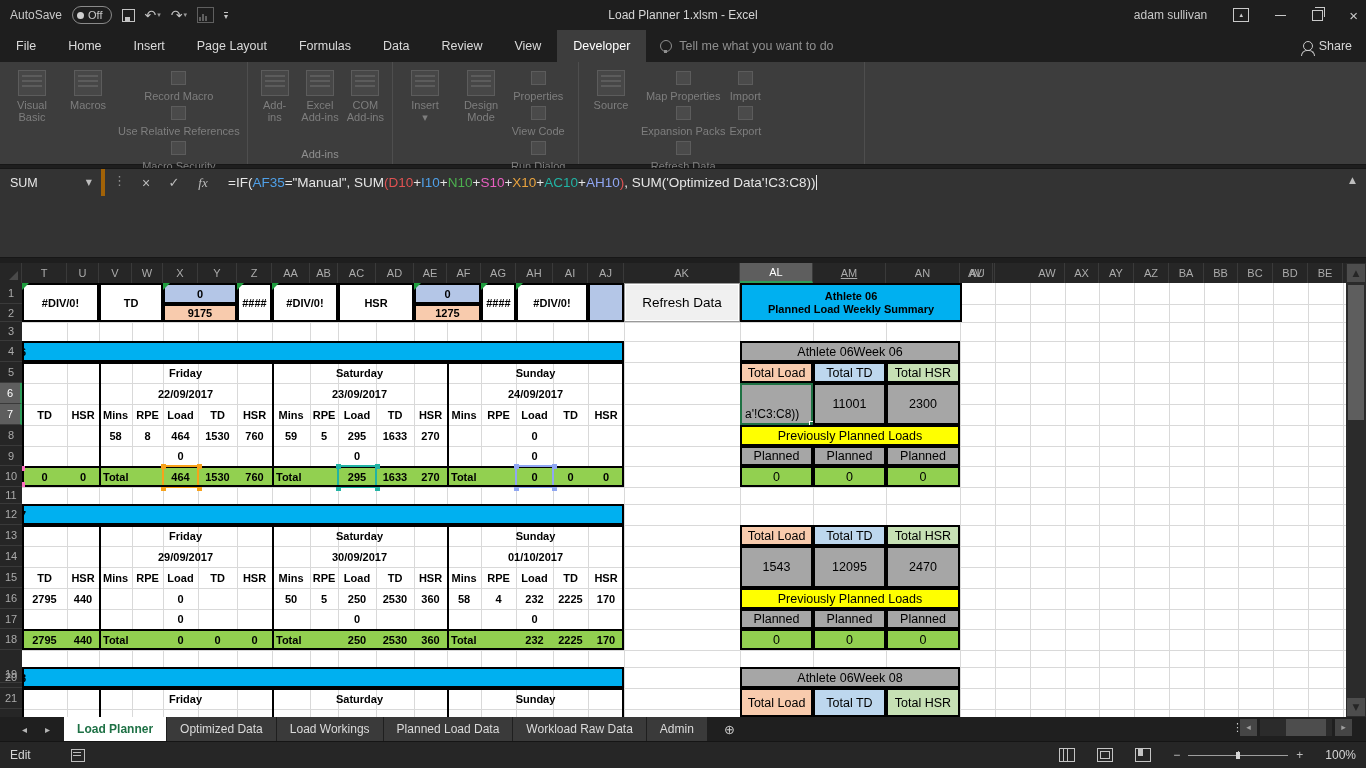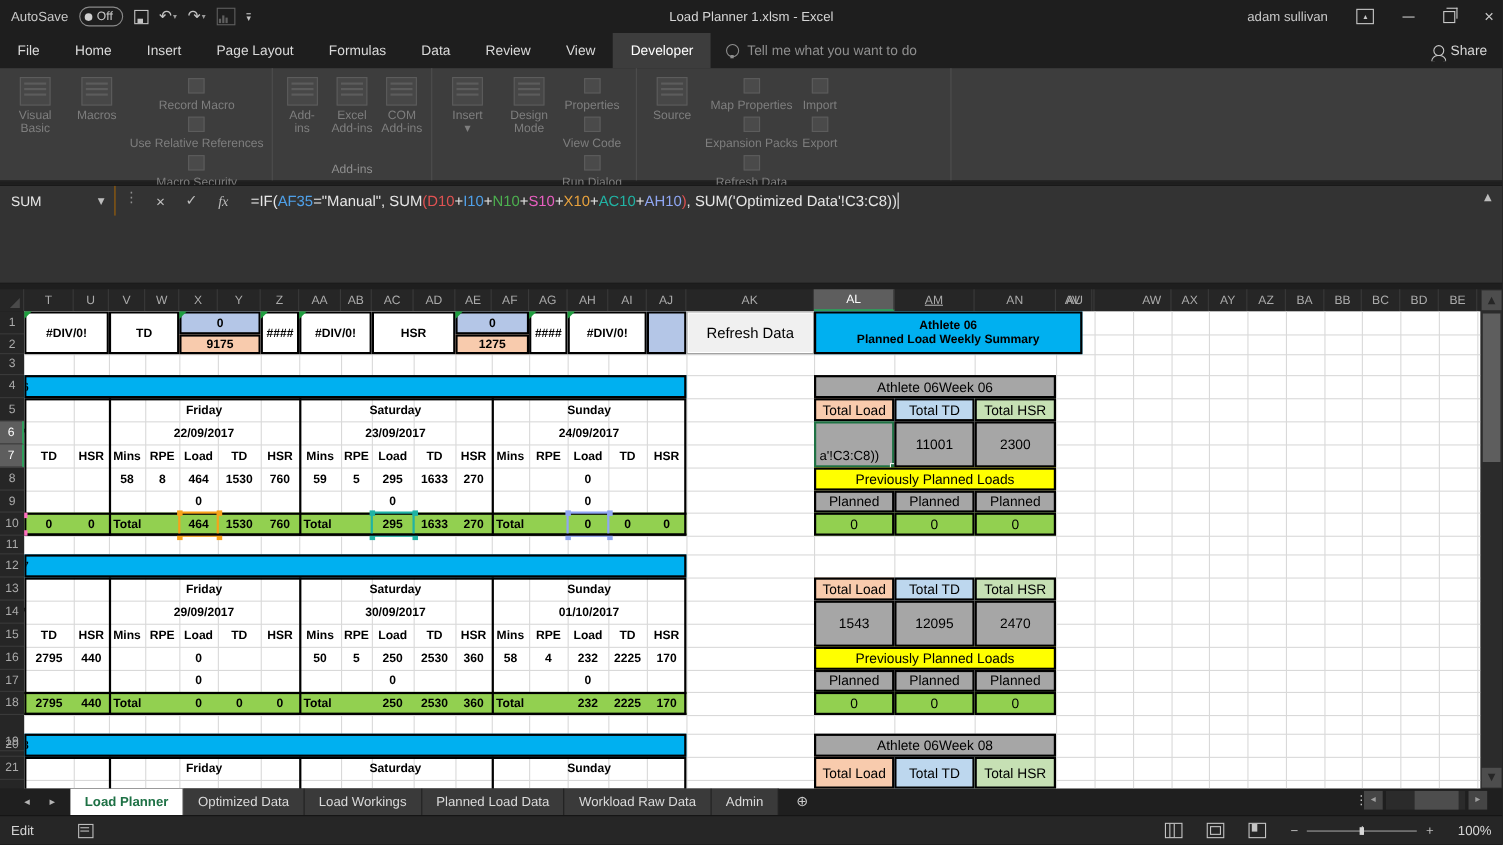--- a/index.html
+++ b/index.html
@@ -48,21 +48,21 @@
   .rg-label{height:18px;text-align:center;color:#8F8F8F;font-size:11px;line-height:16px;}
   .bigbtn{width:52px;display:flex;flex-direction:column;align-items:center;gap:3px;padding-top:2px;color:#7E7E7E;font-size:11px;text-align:center;line-height:12px;}
   .bigicon{width:26px;height:24px;border:1.6px solid #5C5C5C;background:#474747;position:relative;}
   .bigicon:after{content:"";position:absolute;left:3px;top:4px;right:3px;height:2px;background:#5C5C5C;box-shadow:0 5px 0 #5C5C5C,0 10px 0 #5C5C5C;}
   .smallcol{display:flex;flex-direction:column;gap:4px;padding-top:3px;}
   .smallbtn{display:flex;align-items:center;gap:5px;color:#7E7E7E;font-size:11px;white-space:nowrap;flex-direction:column;}
   .smallicon{width:13px;height:12px;border:1.4px solid #5C5C5C;background:#4A4A4A;flex:none;}
 
   
   .fbar{left:0;top:168px;width:1366px;height:90px;background:#333333;border-top:1px solid #171717;border-bottom:1px solid #171717;}
-  .namebox{left:0;top:0;width:105px;height:27px;border-right:1px solid #a16207;display:flex;align-items:center;color:#E8E8E8;font-size:12.5px;padding-left:10px;}
+  .namebox{left:0;top:0;width:105px;height:27px;border-right:4px solid #a16207;display:flex;align-items:center;color:#E8E8E8;font-size:12.5px;padding-left:10px;}
   .namebox .caret{position:absolute;right:9px;font-size:8px;color:#BDBDBD;}
   .fb-dots{left:113px;top:4px;color:#8F8F8F;font-size:13px;}
   .fb-x{left:132px;top:0;width:28px;height:27px;display:flex;align-items:center;justify-content:center;color:#BDBDBD;font-size:14px;}
   .fb-check{left:160px;top:0;width:28px;height:27px;display:flex;align-items:center;justify-content:center;color:#BDBDBD;font-size:13px;}
   .fb-fx{left:188px;top:0;width:30px;height:27px;display:flex;align-items:center;justify-content:center;color:#BDBDBD;
      font-family:"Liberation Serif",serif;font-style:italic;font-size:13px;}
   .fb-text{left:228px;top:0;height:27px;display:flex;align-items:center;font-size:13.5px;white-space:pre;}
   .fb-cursor{display:inline-block;width:1px;height:15px;background:#E8E8E8;margin-left:1px;}
   .fb-collapse{right:10px;top:6px;color:#BDBDBD;font-size:9px;}
 
@@ -428,21 +428,21 @@
       <div class="cell heavy" style="left: 316px; top: 0px; width: 76px; height: 39px; background: rgb(255, 255, 255);">HSR</div>
       <div class="cell heavy" style="left: 392px; top: 0px; width: 67px; height: 21px; background: rgb(180, 198, 231);">0</div>
       <div class="tri" style="left: 392px; top: 0px;"></div>
       <div class="cell heavy" style="left: 392px; top: 21px; width: 67px; height: 18px; background: rgb(248, 203, 173);">1275</div>
       <div class="cell heavy" style="left: 459px; top: 0px; width: 35px; height: 39px; background: rgb(255, 255, 255);">####</div>
       <div class="tri" style="left: 459px; top: 0px;"></div>
       <div class="cell heavy" style="left: 494px; top: 0px; width: 72px; height: 39px; background: rgb(255, 255, 255);">#DIV/0!</div>
       <div class="tri" style="left: 494px; top: 0px;"></div>
       <div class="cell heavy" style="left: 566px; top: 0px; width: 36px; height: 39px; background: rgb(180, 198, 231);"></div>
       <div class="cell btncell" style="left: 602px; top: 0px; width: 116px; height: 39px; background: rgb(240, 240, 240);">Refresh Data</div>
-      <div class="cell heavy twoline" style="left: 718px; top: 0px; width: 244px; height: 39px; background: rgb(0, 176, 240);">
+      <div class="cell heavy twoline" style="left: 718px; top: 0px; width: 222px; height: 39px; background: rgb(0, 176, 240);">
         <div>Athlete 06</div>
         <div>Planned Load Weekly Summary</div>
       </div>
       <div class="cell heavy clip" style="left: 0px; top: 58px; width: 602px; height: 21px; background: rgb(0, 176, 240);">6</div>
       <div class="cell" style="left: 77px; top: 79px; width: 173px; height: 21px;">Friday</div>
       <div class="cell" style="left: 77px; top: 100px; width: 173px; height: 21px;">22/09/2017</div>
       <div class="cell" style="left: 250px; top: 79px; width: 175px; height: 21px;">Saturday</div>
       <div class="cell" style="left: 250px; top: 100px; width: 175px; height: 21px;">23/09/2017</div>
       <div class="cell" style="left: 425px; top: 79px; width: 177px; height: 21px;">Sunday</div>
       <div class="cell" style="left: 425px; top: 100px; width: 177px; height: 21px;">24/09/2017</div>

